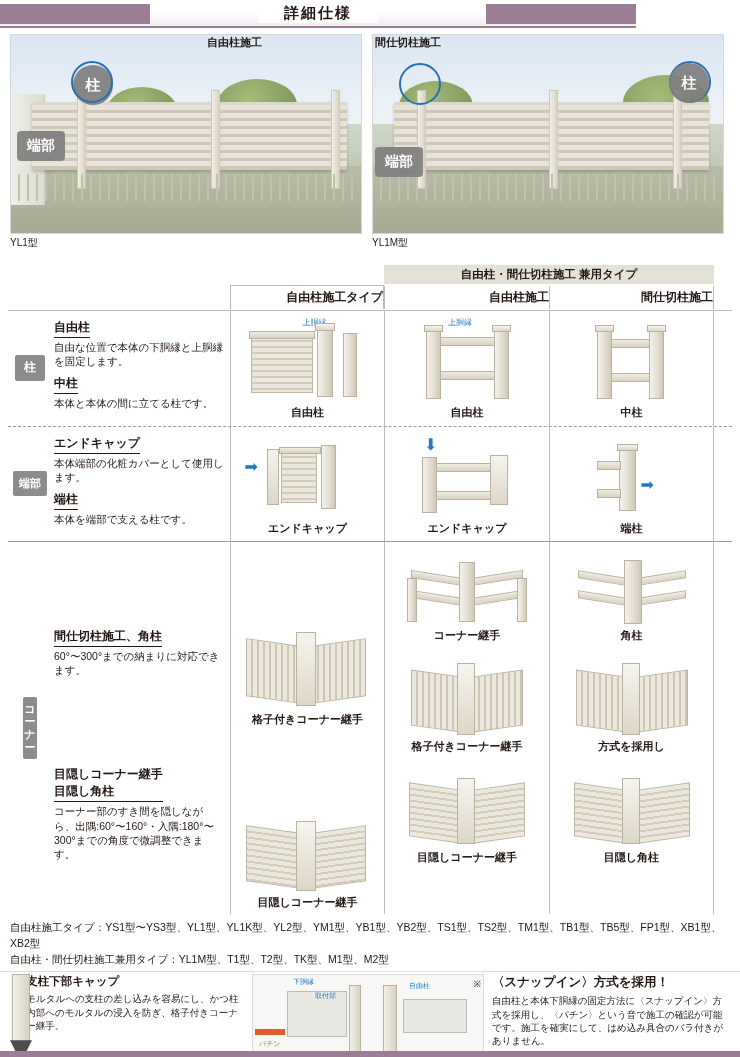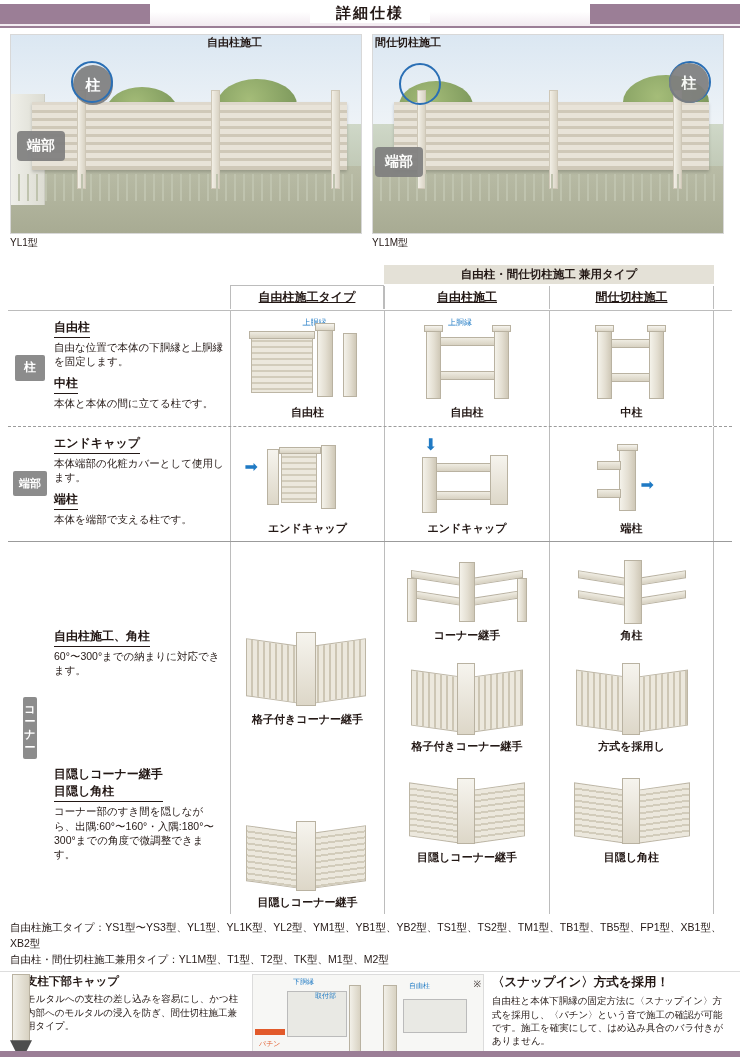--- a/index.html
+++ b/index.html
@@ -8,21 +8,21 @@
     width: 740px; height: 1057px;
     font-family: "Liberation Sans", sans-serif;
     background: #ffffff;
     color: #231815;
     position: relative;
     overflow: hidden;
     font-size: 11px;
   }
   
   .header {
-    width: 740px; height: 28px;
+    width: 636px; height: 28px;
     background: linear-gradient(to bottom,#ffffff 0%,#ffffff 45%,#f2eaf0 100%);
     border-bottom: 2px solid #9b7e96;
     display: flex; align-items: center; justify-content: center;
     position: relative;
   }
   .header .bar-left, .header .bar-right {
     position:absolute; top:4px; height:20px; width:150px;
     background:#9b7e96;
   }
   .header .bar-left { left:0; }
@@ -81,21 +81,21 @@
     position:absolute; font-size:11px; font-weight:bold; color:#231815;
   }
   
   .table-wrap { position:relative; width:740px; padding: 2px 8px 0 8px; }
   .grp-head { display:flex; align-items:flex-end; height:22px; }
   .grp-head .spacer { width:222px; }
   .grp-head .g1 { width:154px; }
   .grp-head .g2 { width:330px; background:#e4e1d7; text-align:center; font-size:11.5px; font-weight:bold; padding:2px 0; }
   .sub-head { display:flex; height:26px; align-items:center; }
   .sub-head .spacer { width:222px; }
-  .sub-head .c { text-align:center; font-weight:bold; font-size:12px; padding:3px 0;text-decoration:underline; }
+  .sub-head .c { text-align:right; font-weight:bold; font-size:12px; padding:3px 0; }
   .sub-head .c1 { width:154px; border:1px solid #bcbcbc; border-bottom:none; background:#fff; }
   .sub-head .c2 { width:165px; border-left:1px solid #bcbcbc; }
   .sub-head .c3 { width:165px; border-left:1px solid #bcbcbc; border-right:1px solid #bcbcbc; }
 
   .row { display:flex; border-top:1px dashed #9b9b9b; position:relative; }
   .row.first { border-top:1px solid #bcbcbc; }
   .rowlabel { width:44px; display:flex; align-items:center; justify-content:center; }
   .pill {
     width:30px; padding:6px 0; background:#8c8c8c; color:#fff; font-size:12px;
     text-align:center; line-height:1.15; border-radius:2px; font-weight:bold;
@@ -318,21 +318,21 @@
       <div class="cname">端柱</div>
     </div>
   </div>
 
   <div class="row" style="border-top:1px solid #9b9b9b;">
     <div class="rowlabel">
       <div class="pill wide" style="width:14px;">コーナー</div>
     </div>
 
     <div class="desc" style="padding-top:86px;">
-      <h4>自由柱施工、角柱</h4>
+      <h4>間仕切柱施工、角柱</h4>
       <p>60°〜300°までの納まりに対応できます。</p>
       <div style="height:82px;"></div>
       <h4 style="white-space:pre-line;">目隠しコーナー継手
 目隠し角柱</h4>
       <p>コーナー部のすき間を隠しながら、出隅:60°〜160°・入隅:180°〜300°までの角度で微調整できます。</p>
     </div>
 
     <div class="cell" style="padding-top:10px;">
       <div style="height:74px;"></div>
       <div class="ill corner" style="height:84px;">
@@ -415,21 +415,21 @@
 
 <div class="footer-sec">
 
   <div class="fcol fcol1">
     <div class="capfig">
       <div class="body"></div>
       <div class="tip"></div>
     </div>
     <div>
       <h5>支柱下部キャップ</h5>
-      <p>モルタルへの支柱の差し込みを容易にし、かつ柱内部へのモルタルの浸入を防ぎ、間仕切柱施工兼用タイプ。</p>
+      <p>モルタルへの支柱の差し込みを容易にし、かつ柱内部へのモルタルの浸入を防ぎ、格子付きコーナー継手。</p>
     </div>
   </div>
 
   <div class="fcol fcol2">
     <div class="diagram">
       <div style="position:absolute;left:34px;top:16px;width:60px;height:46px;background:#e9e9e4;border:1px solid #bbb;"></div>
       <div style="position:absolute;left:96px;top:10px;width:12px;height:72px;background:linear-gradient(to right,#f2f0e8,#d8d2c2);border:1px solid #b9b2a1;"></div>
       <div style="position:absolute;left:130px;top:10px;width:14px;height:72px;background:linear-gradient(to right,#f2f0e8,#d8d2c2);border:1px solid #b9b2a1;"></div>
       <div style="position:absolute;left:150px;top:24px;width:64px;height:34px;background:#e9e9e4;border:1px solid #bbb;"></div>
       <div style="position:absolute;left:2px;top:54px;width:30px;height:6px;background:#e25a2b;"></div>

